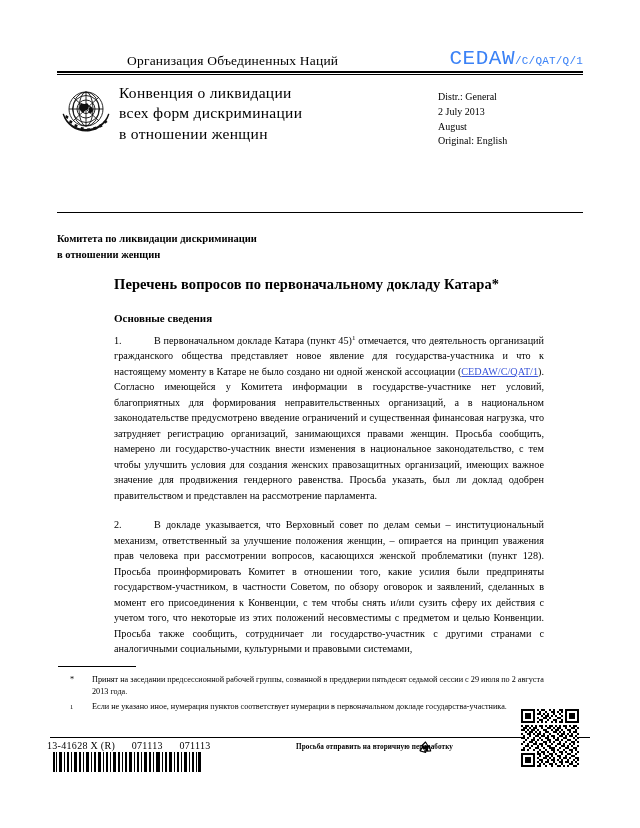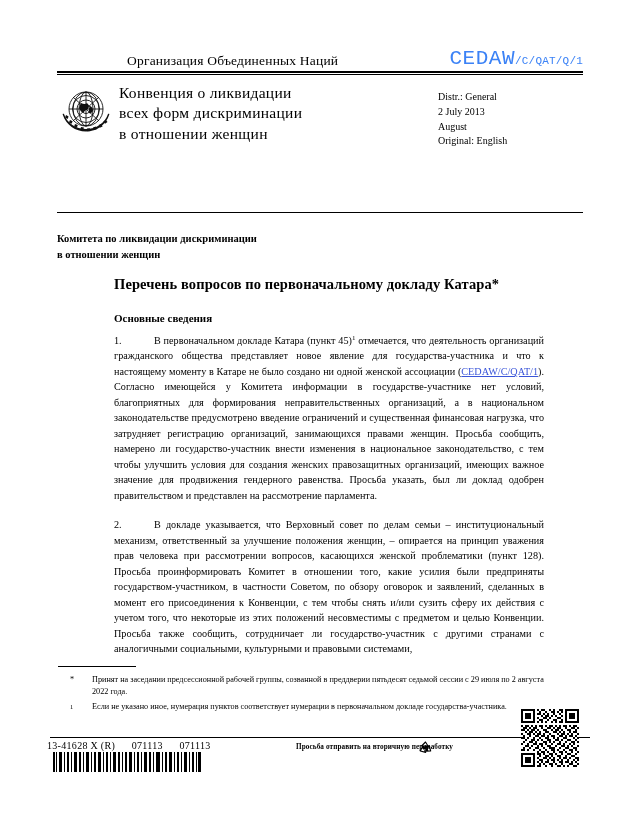--- a/index.html
+++ b/index.html
@@ -307,21 +307,21 @@
     <p class="para">
       <span class="num">2.</span><span>В докладе указывается, что Верховный совет по делам семьи – институциональный механизм, ответственный за улучшение положения женщин, – опирается на принцип уважения прав человека при рассмотрении вопросов, касающихся женской проблематики (пункт 128). Просьба проинформировать Комитет в отношении того, какие усилия были предприняты государством-участником, в частности Советом, по обзору оговорок и заявлений, сделанных в момент его присоединения к Конвенции, с тем чтобы снять и/или сузить сферу их действия с учетом того, что некоторые из этих положений несовместимы с предметом и целью Конвенции. Просьба также сообщить, сотрудничает ли государство-участник с другими странами с аналогичными социальными, культурными и правовыми системами,</span>
     </p>
 
   </div>
 
   <div class="fn-rule"></div>
   <div class="footnotes">
     <div class="fn">
       <div class="fn-mark">*</div>
-      <div class="fn-text">Принят на заседании предсессионной рабочей группы, созванной в преддверии пятьдесят седьмой сессии с 29 июля по 2 августа 2022 года.</div>
+      <div class="fn-text">Принят на заседании предсессионной рабочей группы, созванной в преддверии пятьдесят седьмой сессии с 29 июля по 2 августа 2013 года.</div>
     </div>
     <div class="fn">
       <div class="fn-mark sup-mark">1</div>
       <div class="fn-text">Если не указано иное, нумерация пунктов соответствует нумерации в первоначальном докладе государства-участника.</div>
     </div>
   </div>
 
   <div class="footer-rule"></div>
 
   <div class="jobno">

